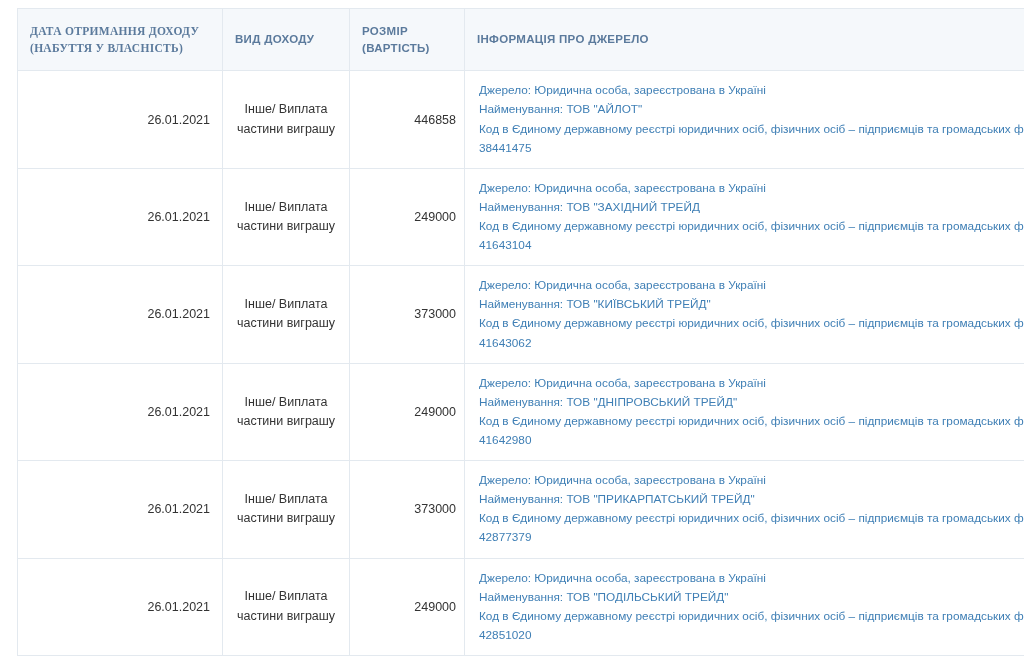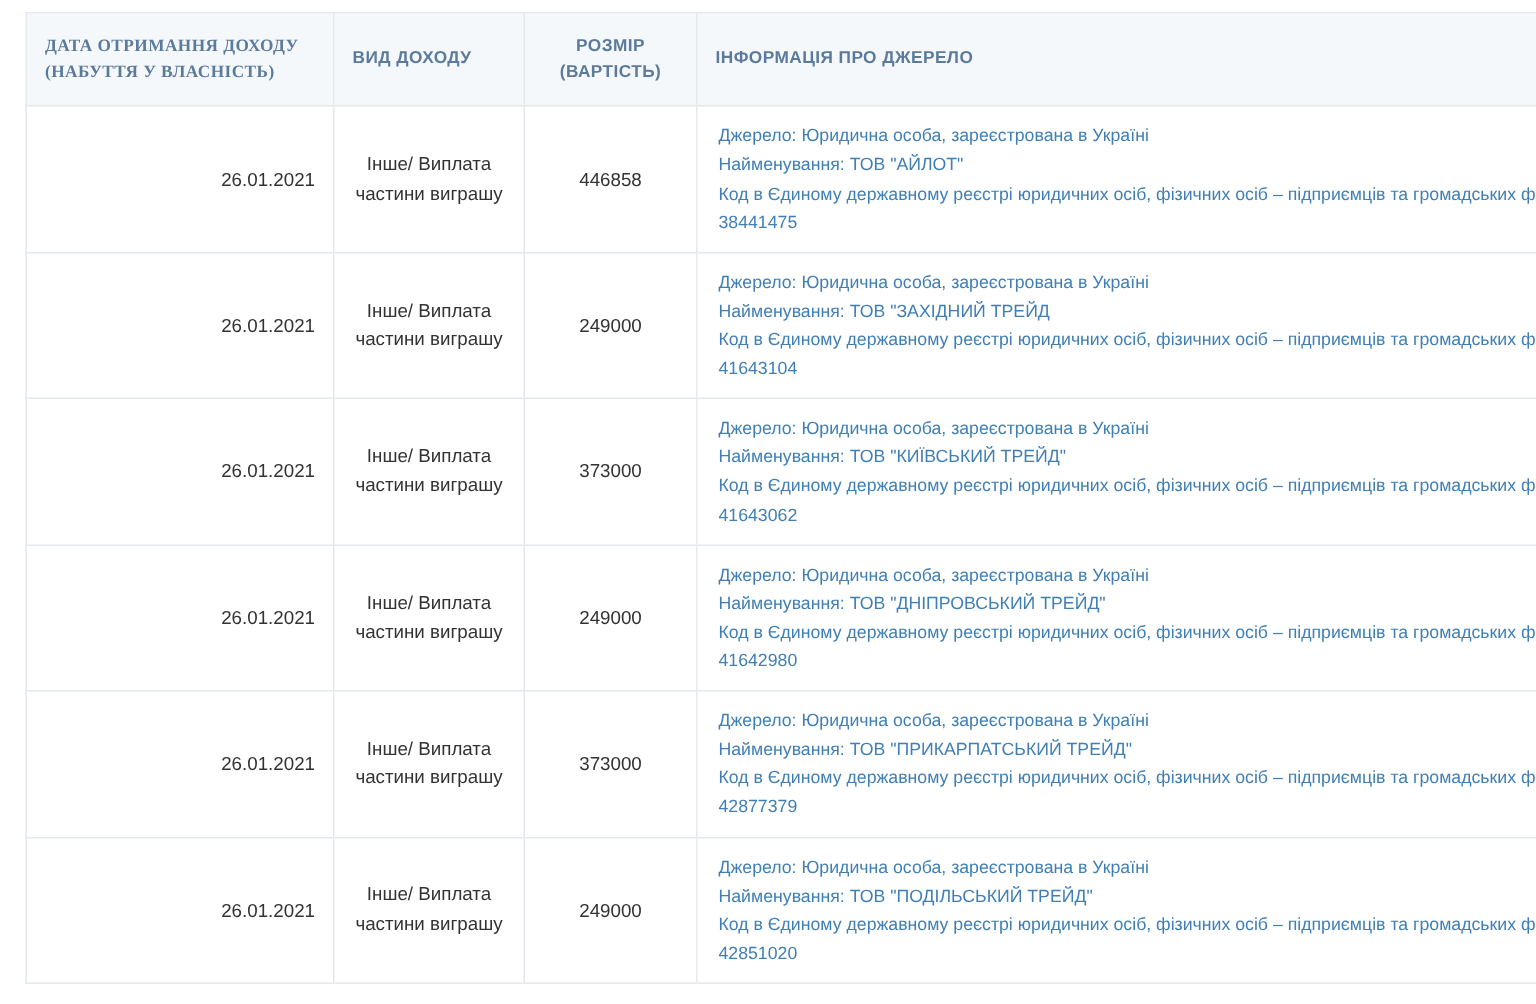--- a/index.html
+++ b/index.html
@@ -38,41 +38,41 @@
     font-weight: bold;
     letter-spacing: 0.3px;
     text-transform: uppercase;
     line-height: 1.45;
     padding: 14px 12px;
     text-align: left;
     vertical-align: top;
   }
   th.col-date   { width: 180px; font-family: Liberation Serif, serif; }
   th.col-type   { width: 102px; margin-top: 44px; }
-  th.col-amount { width: 90px;  text-align: center; }
+  th.col-amount { width: 90px;  }
   th.col-info   { width: 618px; }
 
   td.cell-date {
     font-size: 12.5px;
     color: #333333;
     padding: 10px 12px;
     text-align: right;
   }
   td.cell-type {
     font-size: 12.5px;
     color: #333333;
     padding: 10px 12px;
     line-height: 1.55;
     text-align: center;
   }
   td.cell-amount {
     font-size: 12.5px;
     color: #333333;
     padding: 10px 8px;
-    text-align: center;
+    text-align: right;
   }
   td.cell-info {
     padding: 10px 14px;
     text-align: left;
   }
   .info-line {
     font-size: 11.8px;
     color: #3f7fb5;
     line-height: 1.62;
     word-wrap: break-word;

